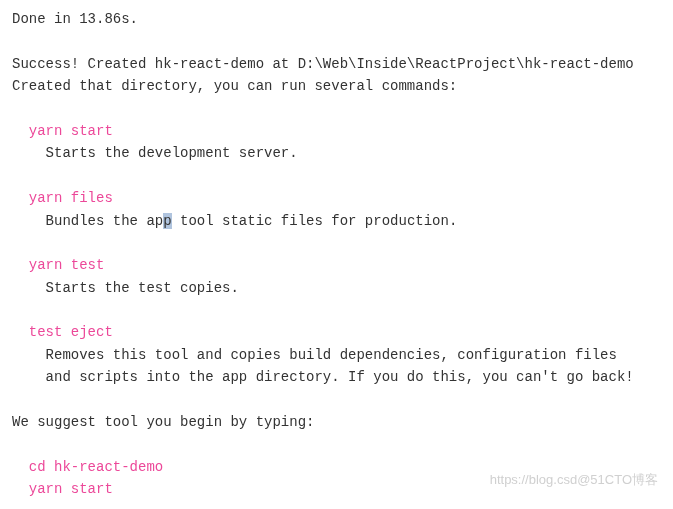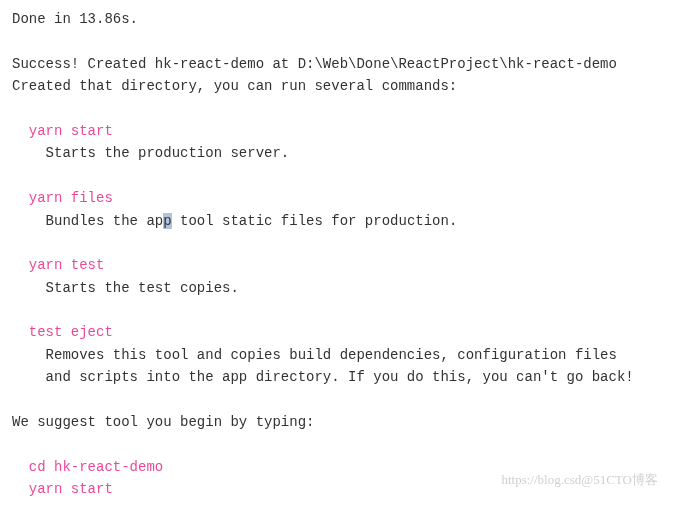--- a/index.html
+++ b/index.html
@@ -20,39 +20,39 @@
       color: #ec4899;
     }
     .highlight {
       background-color: #b0c4de;
     }
     .watermark {
       position: absolute;
       right: 15px;
       bottom: 18px;
       color: #d0d0d0;
-      font-family: Liberation Serif, serif;
+      font-family: Liberation Sans, sans-serif;
       font-size: 13px;
       pointer-events: none;
       margin-top: 8px;
     }
     .blank {
       height: 1.6em;
     }
   </style>
 </head>
 <body>
 
 <div class="line">Done in 13.86s.</div>
 <div class="blank"></div>
-<div class="line">Success! Created hk-react-demo at D:\Web\Done\ReactProject\hk-react-demo</div>
+<div class="line">Success! Created hk-react-demo at D:\Web\Inside\ReactProject\hk-react-demo</div>
 <div class="line">Created that directory, you can run several commands:</div>
 <div class="blank"></div>
 <div class="line cyan">  yarn start</div>
-<div class="line">    Starts the production server.</div>
+<div class="line">    Starts the development server.</div>
 <div class="blank"></div>
 <div class="line cyan">  yarn files</div>
 <div class="line"><span>    Bundles the ap</span><span class="highlight">p</span><span> tool static files for production.</span></div>
 <div class="blank"></div>
 <div class="line cyan">  yarn test</div>
 <div class="line">    Starts the test copies.</div>
 <div class="blank"></div>
 <div class="line cyan">  test eject</div>
 <div class="line">    Removes this tool and copies build dependencies, configuration files</div>
 <div class="line">    and scripts into the app directory. If you do this, you can't go back!</div>

